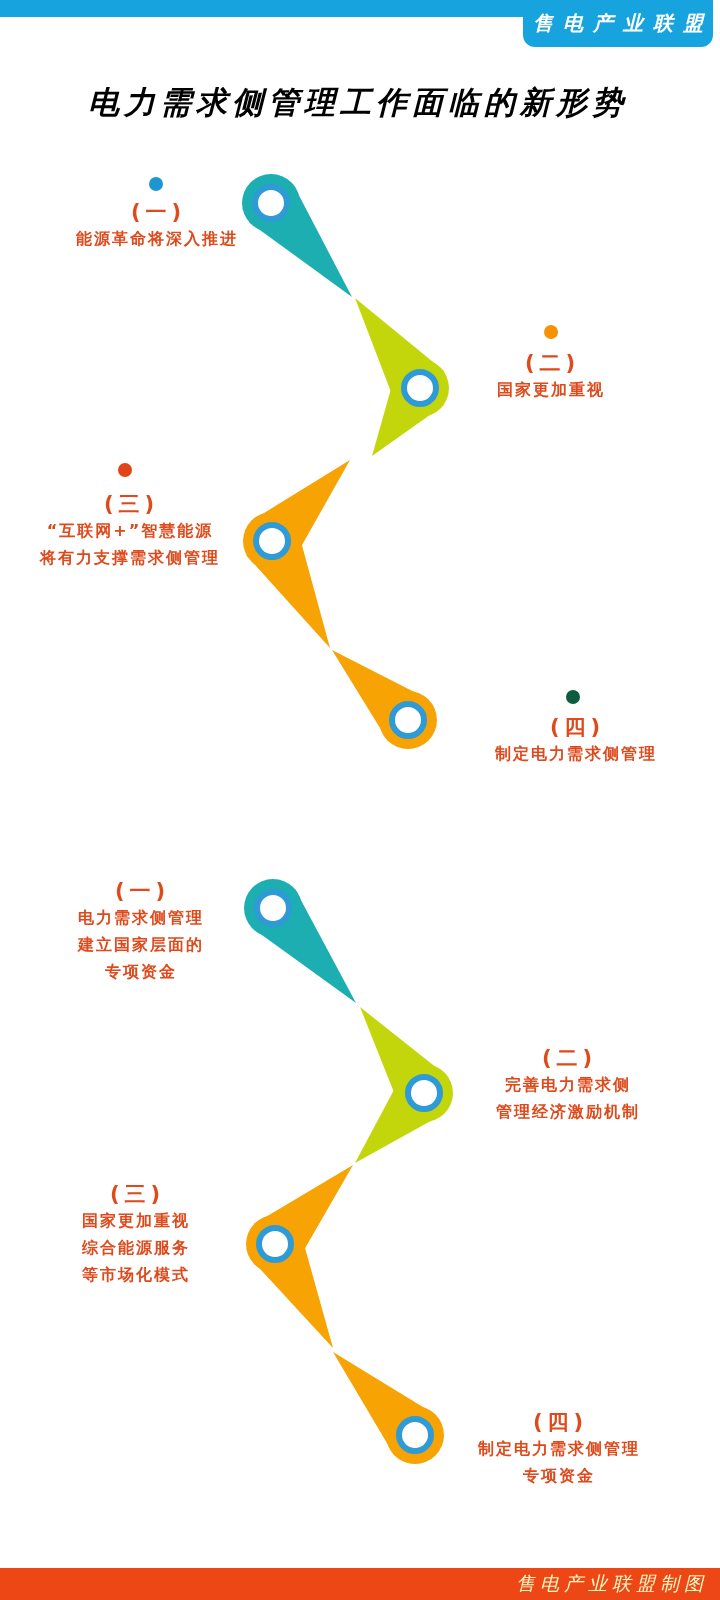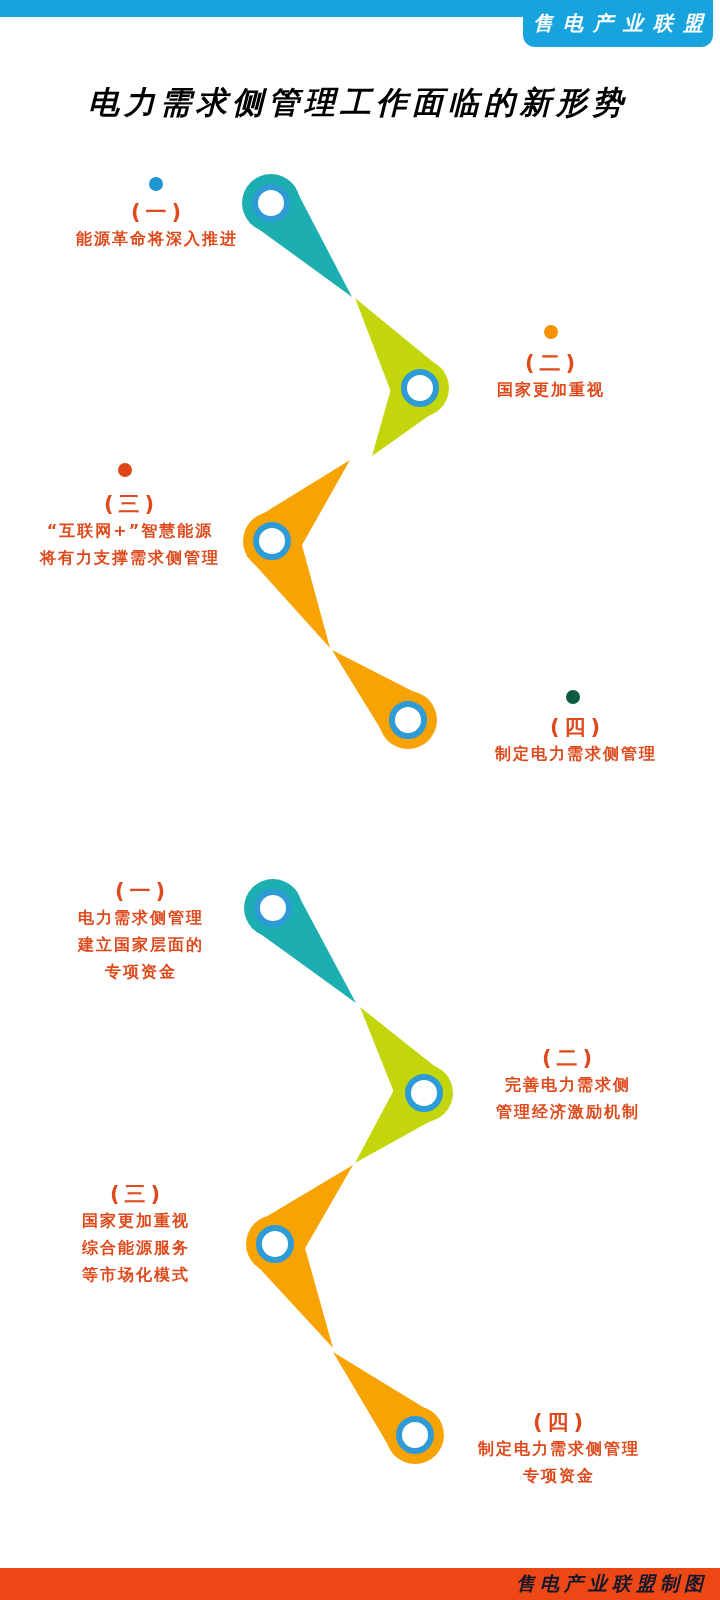--- a/index.html
+++ b/index.html
@@ -18,21 +18,21 @@
   .title-2{top:779px;}
   
   .flow-svg{position:absolute;left:0;top:0;width:720px;height:1600px;}
   
   .node{position:absolute;transform:translateX(-50%);text-align:center;font-weight:bold;white-space:nowrap;}
   .node .idx{font-size:21px;letter-spacing:5px;text-indent:5px;line-height:26px;}
   .node .line{font-size:16px;letter-spacing:2px;text-indent:2px;line-height:27px;text-align:center;}
   
   .footer-bar{position:absolute;left:0;bottom:0;width:720px;height:32px;
            display:flex;align-items:center;justify-content:flex-end;padding-right:12px;box-sizing:border-box;}
-  .footer-bar .credit{color:#0f172a;font-size:19px;font-weight:bold;letter-spacing:5px;
+  .footer-bar .credit{color:#fef9c3;font-size:19px;font-weight:normal;letter-spacing:5px;
            font-style:italic;white-space:nowrap;}
 </style>
 </head>
 <body>
 
 <div class="page">
 
   <div class="top-strip" style="background-color: rgb(23, 164, 222);"></div>
   <div class="top-tab" style="background-color: rgb(23, 164, 222);">
     <span class="tab-text">售电产业联盟</span>

